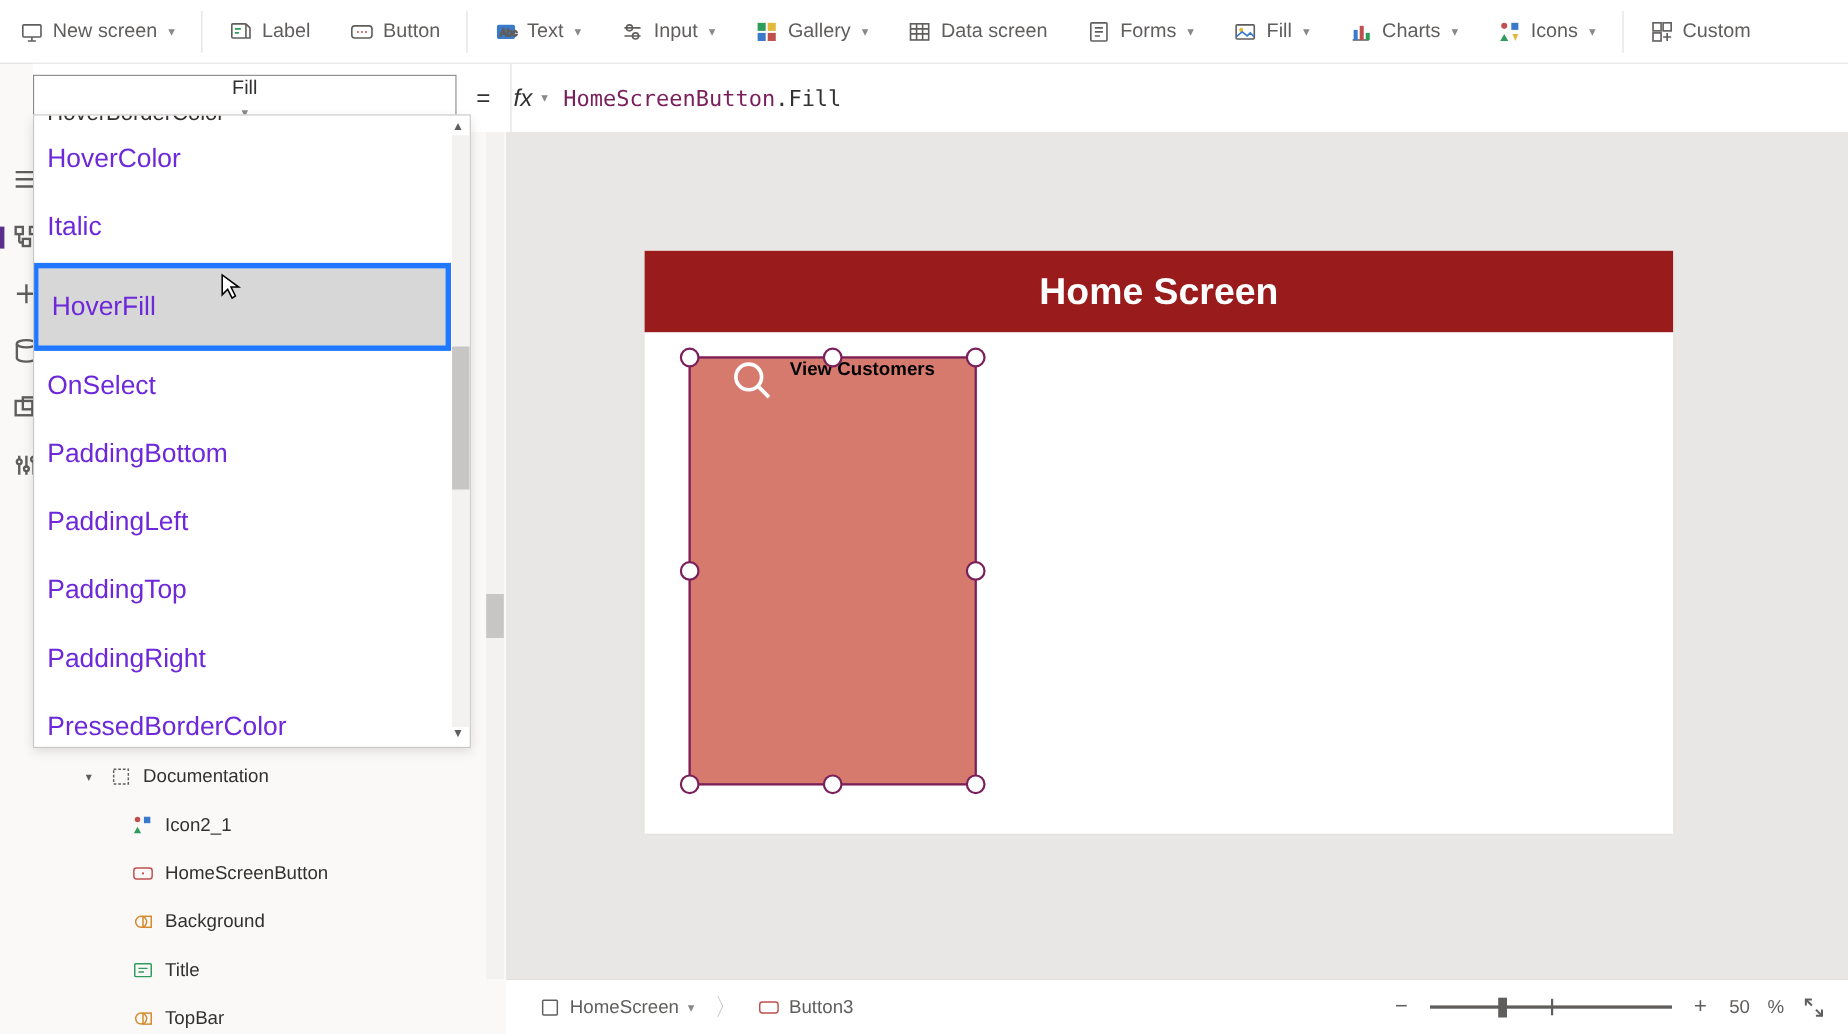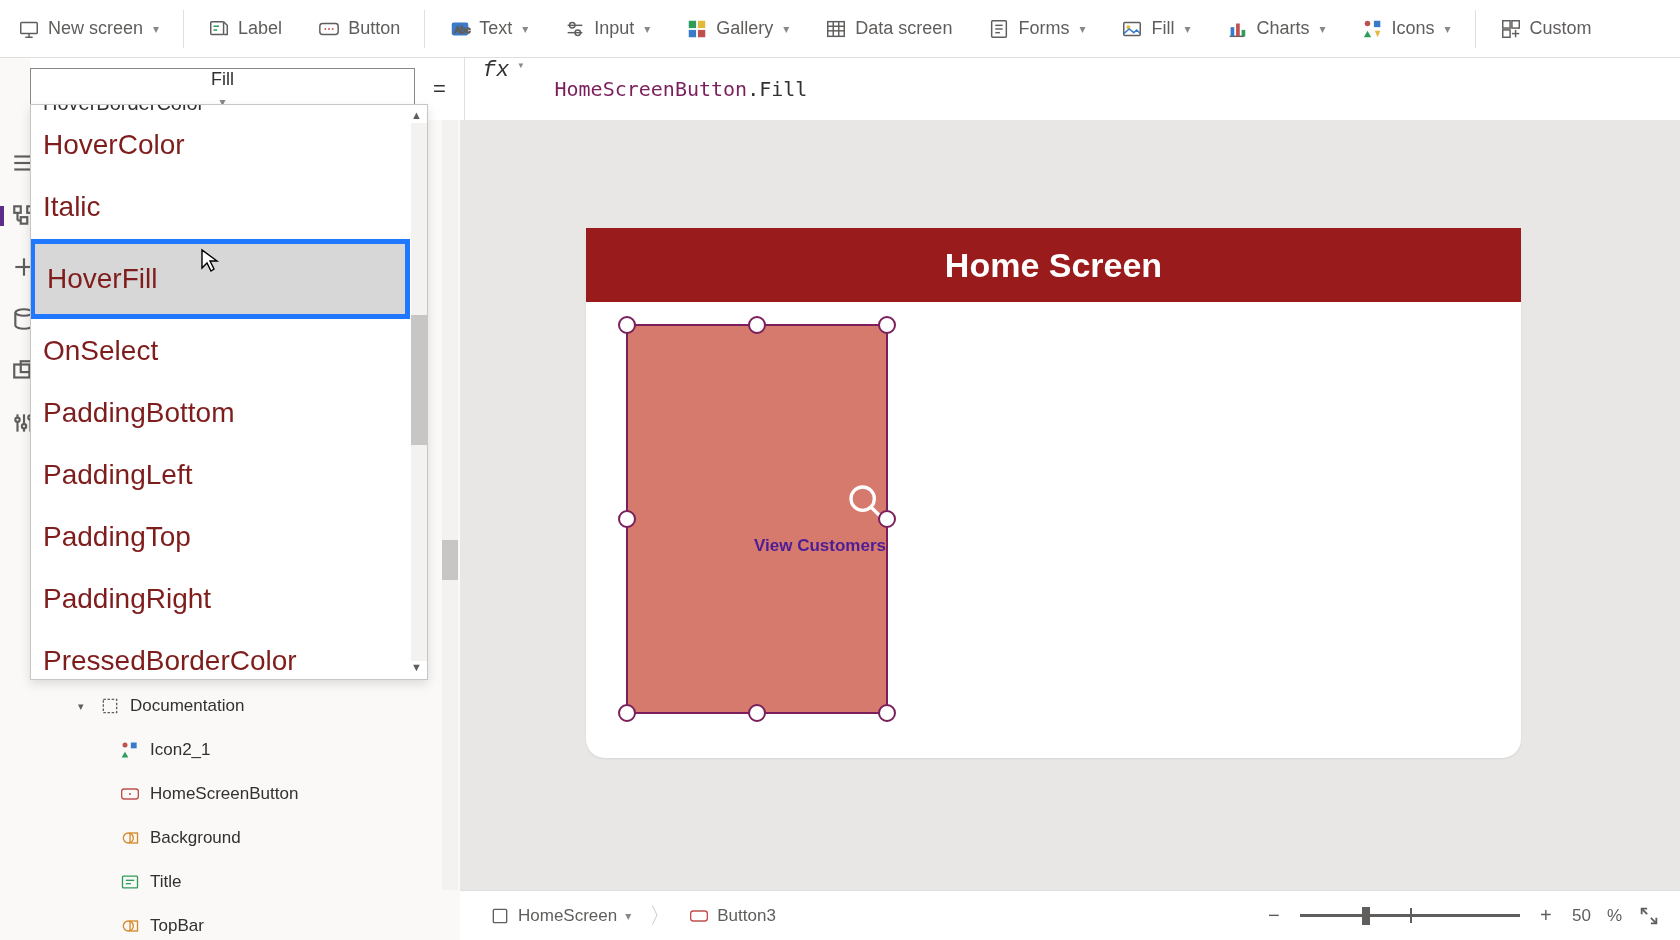--- a/index.html
+++ b/index.html
@@ -29,22 +29,22 @@
     display: flex; align-items: center; gap: 12px;
     background: #ffffff;
   }
   .prop-select {
     border: 1px solid #8a8886; height: 42px; width: 385px;
     display: flex; align-items: center; justify-content: space-between;
     padding: 0 12px; font-size: 18px; color: #323130; background: #fff; flex-direction: column;
   }
   .equals { font-size: 22px; color: #323130; padding: 0 6px; }
   .fx-box {
-    display: flex; align-items: flex-start; gap: 8px;
-    border-left: 1px solid #e1dfdd; padding: 0 18px; height: 100%; font-family: Liberation Mono, monospace;
+    display: flex; align-items: center; gap: 8px;
+    border-left: 1px solid #e1dfdd; padding: 0 2px; height: 100%;
   }
   .fx { font-style: italic; font-size: 22px; font-weight: 500; color: #323130; }
   .fx-chev { font-size: 12px; color: #8a8886; }
   .formula-text { font-size: 20px; font-family: Consolas, monospace; color: #323130; }
   .formula-text .obj { color: #7a1f5b; }
 
   
   .left-rail {
     position: absolute; left: 0; top: 120px; bottom: 0; width: 48px;
     display: flex; flex-direction: column; align-items: center; gap: 26px;
@@ -62,21 +62,21 @@
     overflow: hidden; z-index: 30;
   }
   .prop-list .clip-top {
     height: 9px; border-bottom: 1px solid transparent; color: #323130;
     padding-left: 12px; font-size: 20px; overflow: hidden; position: relative;
   }
   .prop-list .clip-top span { position: absolute; bottom: -2px; left: 12px; }
   .prop-list-inner { position: absolute; top: 0; bottom:0; left:0; right: 18px; }
   .prop-item {
     height: 62px; display: flex; align-items: center; padding: 0 12px;
-    font-size: 28px; color: #7f1d1d; cursor: default;
+    font-size: 24px; color: #6d28d9; cursor: default;
   }
   .prop-item.highlight {
     background: #d7d7d7;
     outline: 5px solid #1f78ff;
     outline-offset: 0;
     width: calc(100% - 8px);
     height: 70px;
     margin: 6px 4px;
     padding-left: 12px;
     display: flex; align-items: center;
@@ -102,34 +102,34 @@
   .tree-row .ic { width: 20px; height: 20px; }
   .tree-row.child { padding-left: 60px; }
 
   
   .canvas-area {
     position: absolute; left: 460px; top: 120px; right: 0; bottom: 50px;
     background: #e9e7e5;
   }
   .device {
     position: absolute; left: 126px; top: 108px; width: 935px; height: 530px;
-    background: #ffffff; box-shadow: 0 1px 2px rgba(0,0,0,0.08); border-radius: 19px;
+    background: #ffffff; box-shadow: 0 1px 2px rgba(0,0,0,0.08);
   }
   .device-header {
     height: 74px; background: #9a1b1b; color: #ffffff; display: flex; align-items: center; justify-content: center;
     font-size: 34px; font-weight: 600;
   }
   .selected-btn {
     position: absolute; left: 40px; top: 96px; width: 262px; height: 390px;
     background: #d77a6e; border: 2px solid #7a1f5b;
   }
   .selected-btn .inner {
     position: absolute; left:0; top:0; right:0; bottom:0;
-    display: flex; flex-direction: column; align-items: flex-end; justify-content: center; gap: 14px;
-    color: #4c1d95;
+    display: flex; flex-direction: row; align-items: flex-start; justify-content: center; gap: 14px;
+    color: #000000;
   }
   .selected-btn .lbl { font-size: 17px; font-weight: 600; }
   .handle {
     position: absolute; width: 18px; height: 18px; background: #ffffff; border: 2px solid #7a1f5b; border-radius: 50%;
   }
   .h-tl { left: -10px; top: -10px; }
   .h-tc { left: calc(50% - 9px); top: -10px; }
   .h-tr { right: -10px; top: -10px; }
   .h-ml { left: -10px; top: calc(50% - 9px); }
   .h-mr { right: -10px; top: calc(50% - 9px); }

